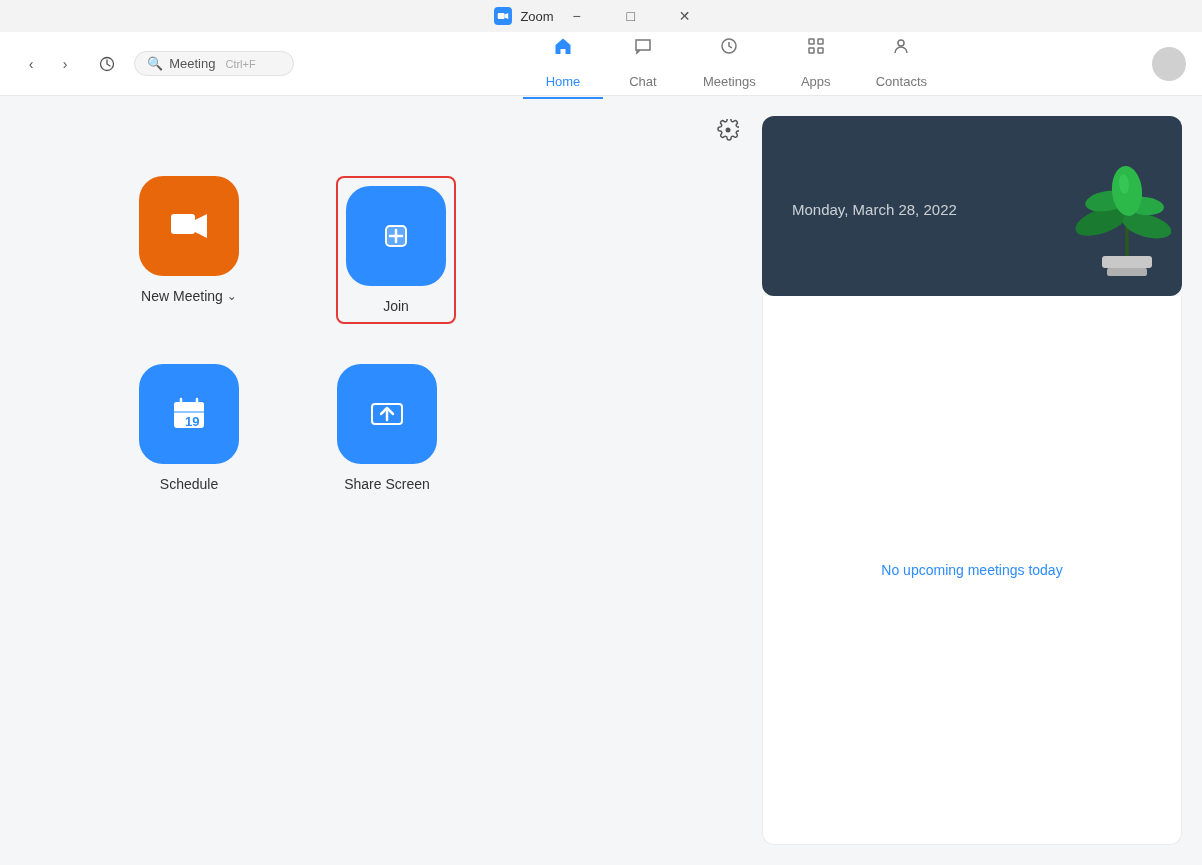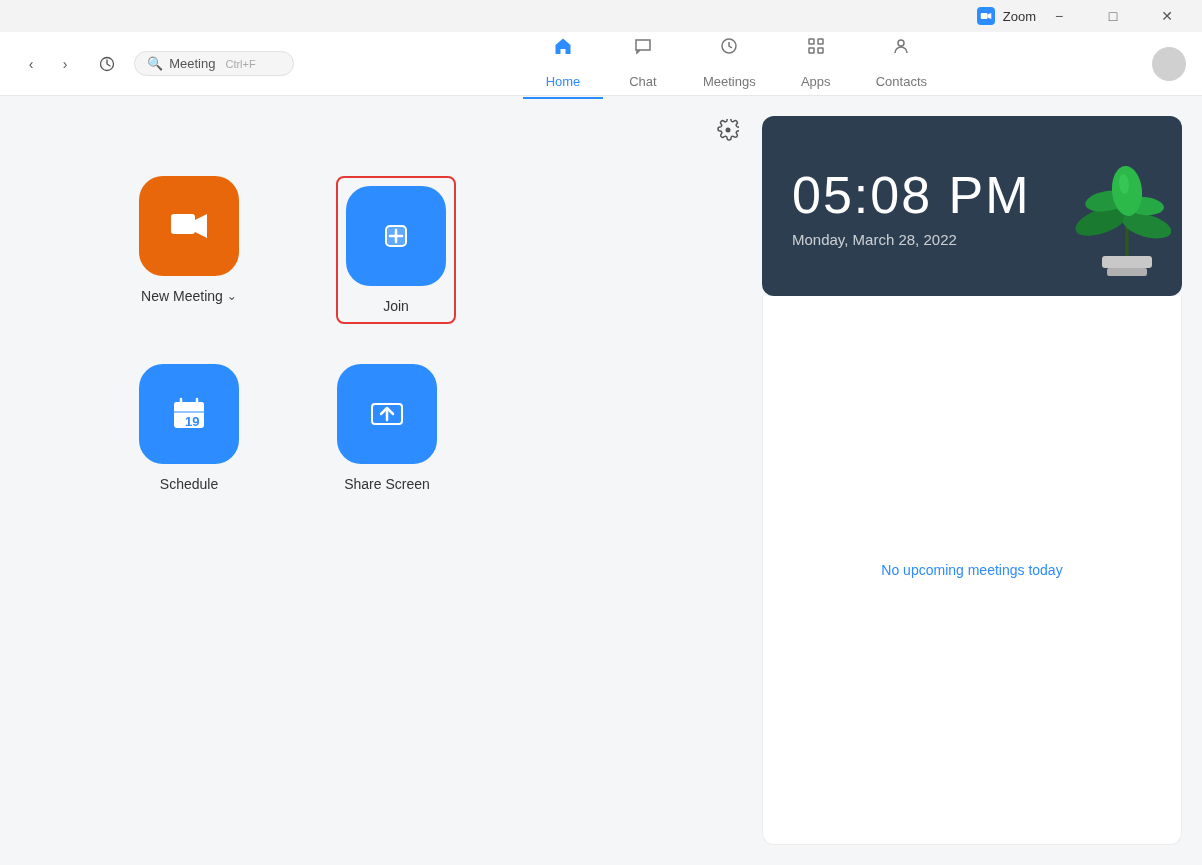--- a/index.html
+++ b/index.html
@@ -11,21 +11,21 @@
       overflow: hidden;
       user-select: none;
     }
 
     
     .title-bar {
       height: 32px;
       background: #f3f3f3;
       display: flex;
       align-items: center;
-      justify-content: flex-end;
+      justify-content: center;
       padding: 0 12px;
     }
     .title-bar-left {
       display: flex;
       align-items: center;
       gap: 8px;
     }
     .app-icon {
       width: 18px;
       height: 18px;
@@ -477,21 +477,20 @@
         <ellipse cx="55" cy="85" rx="22" ry="10" fill="#22963c" transform="rotate(-10, 55, 85)"></ellipse>
 
         <ellipse cx="95" cy="110" rx="25" ry="11" fill="#1d8535" transform="rotate(15, 95, 110)"></ellipse>
         <ellipse cx="92" cy="90" rx="20" ry="9" fill="#26a845" transform="rotate(5, 92, 90)"></ellipse>
 
         <ellipse cx="75" cy="75" rx="15" ry="25" fill="#2db84a" transform="rotate(-5, 75, 75)"></ellipse>
 
         <ellipse cx="72" cy="68" rx="5" ry="10" fill="#3dd460" opacity="0.5" transform="rotate(-5, 72, 68)"></ellipse>
       </svg>
 
-      <div class="time-display">05:08 PM</div>
       <div class="date-display">Monday, March 28, 2022</div>
     </div>
 
     <div class="meetings-section">
       <span class="no-meetings-text">No upcoming meetings today</span>
     </div>
 
   </div>
 </div>
 

